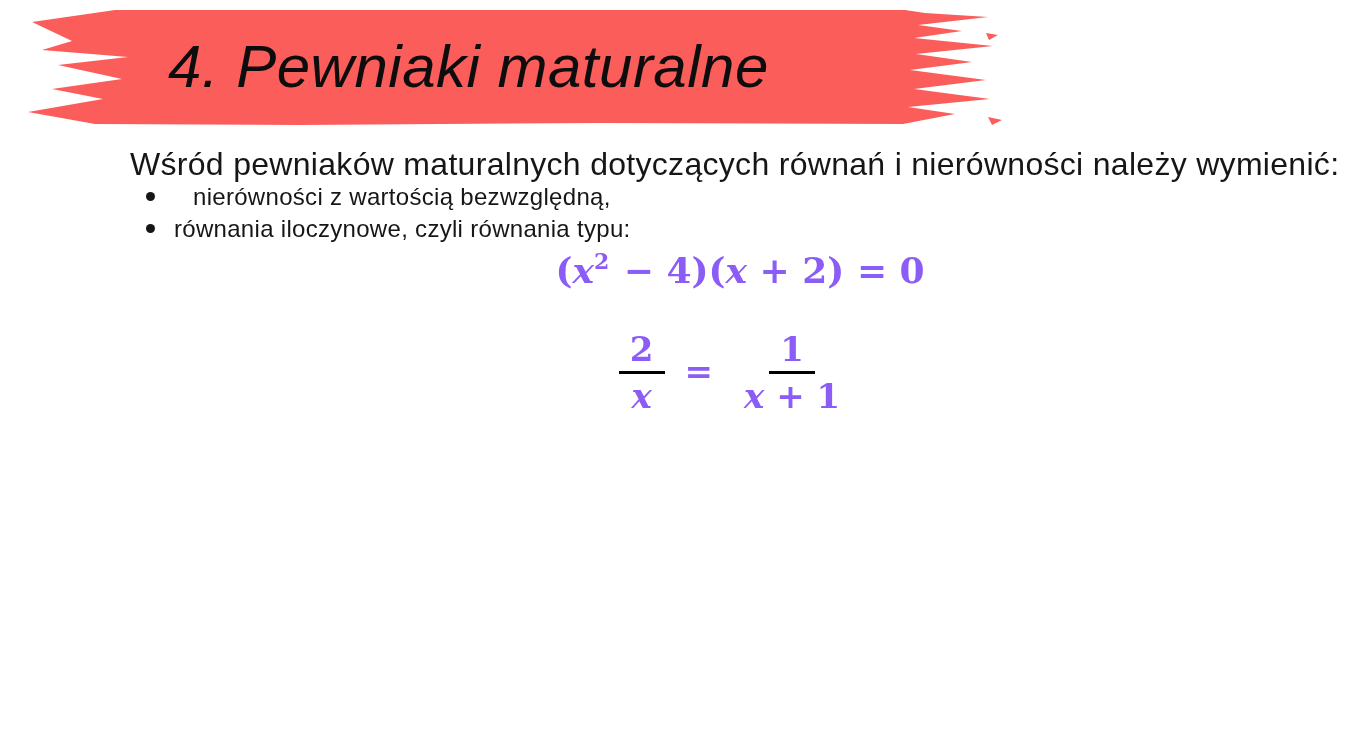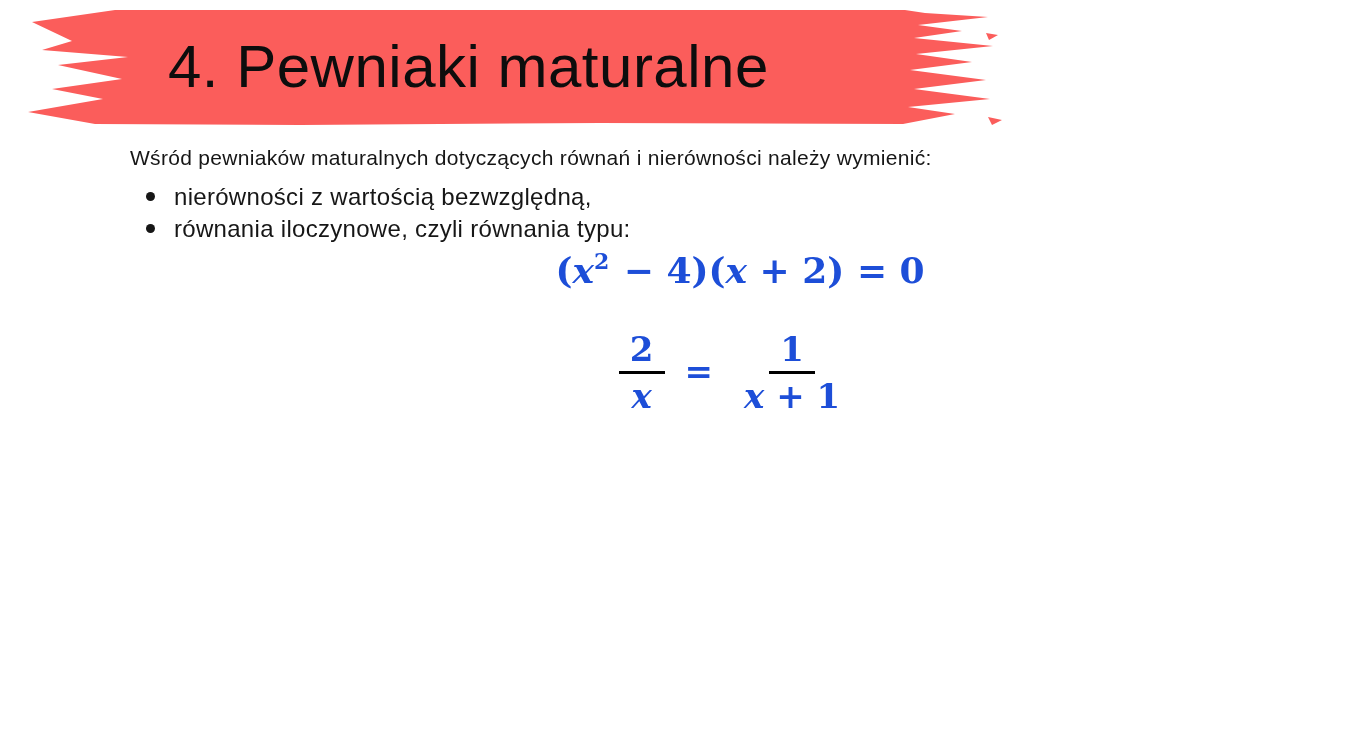--- a/index.html
+++ b/index.html
@@ -6,47 +6,47 @@
   html, body { background: #ffffff; }
   body {
     width: 1370px; height: 747px;
     position: relative; overflow: hidden;
     font-family: "Liberation Sans", "DejaVu Sans", sans-serif;
     color: #161616;
   }
   .slide { position: absolute; inset: 0; }
 
   
-  .banner { position: absolute; left: 0; top: 0; width: 1010px; height: 132px; }
+  .banner { position: absolute; left: 0; top: 0; width: 1010px; height: 132px; font-style: italic; }
   .banner svg { position: absolute; left: 0; top: 0; }
   .slide-title {
     position: absolute; left: 168px; top: 32px;
     font-size: 60px; font-weight: normal; letter-spacing: 0.5px;
     color: #0d0d0d; white-space: nowrap;
   }
 
   
   .intro {
     position: absolute; left: 130px; top: 146px;
-    font-size: 21px; letter-spacing: 0.3px; white-space: nowrap;
+    font-size: 32px; letter-spacing: 0.3px; white-space: nowrap;
   }
   .bullet-row {
     position: absolute; display: flex; align-items: flex-start;
     font-size: 24px; letter-spacing: 0.3px; white-space: nowrap;
   }
   .bullet-row .dot {
     width: 9px; height: 9px; border-radius: 50%;
     background: #161616; margin: 9px 19px 0 0; flex: none;
   }
-  .b1 { left: 146px; top: 183px; }
+  .b1 { left: 146px; top: 183px; gap: 19px; }
   .b2 { left: 146px; top: 215px; text-align: center; }
   .b3 { left: 146px; top: 301px; }
 
   
-  .math { font-family: "DejaVu Serif", "Liberation Serif", serif; font-weight: bold; color: #1d4ed8; }
+  .math { font-family: "DejaVu Serif", "Liberation Serif", serif; font-weight: bold; color: #8b5cf6; }
   .var { font-style: italic; }
   .formula1 {
     position: absolute; left: 390px; top: 248px; width: 700px;
     text-align: center; font-size: 36px; white-space: nowrap;
   }
   .formula1 sup { font-size: 22px; vertical-align: 14px; margin-right: 2px; }
   .formula2 {
     position: absolute; left: 385px; top: 330px; width: 700px;
     display: flex; justify-content: center; align-items: center;
     font-size: 34px;

